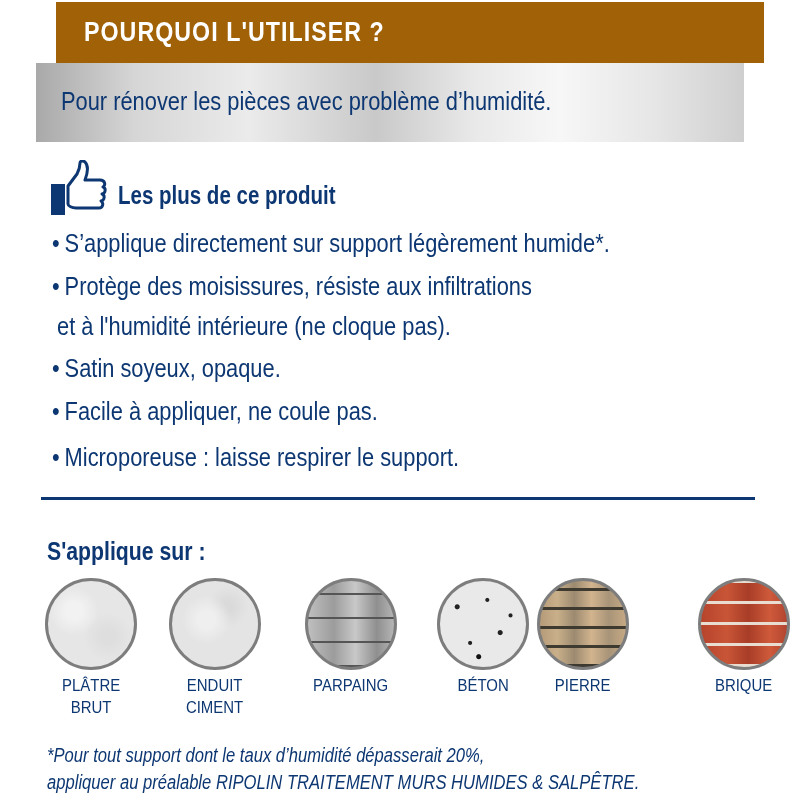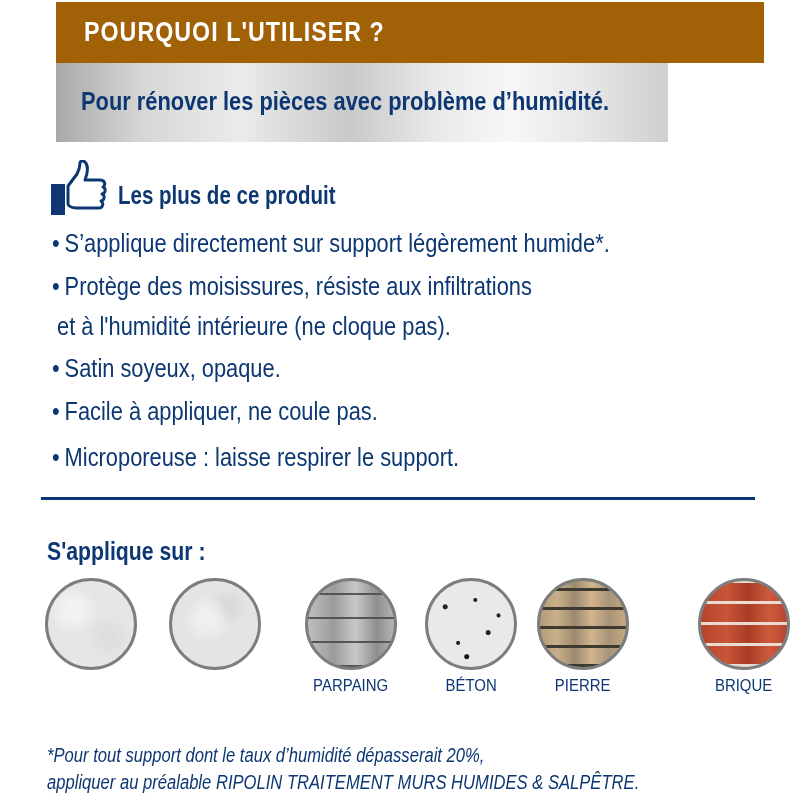--- a/index.html
+++ b/index.html
@@ -13,23 +13,22 @@
     position: absolute; left: 48px; top: 2px; width: 708px; height: 61px;
     background: #a16207;
     margin-left: 8px;
   }
   .hdr-title {
     position: absolute; left: 28px; top: 15px;
     color: #ffffff; font-weight: bold; font-size: 27px; letter-spacing: 1.2px;
     transform: scaleX(0.86);
   }
   .hdr-gray {
-    position: absolute; left: 56px; top: 63px; width: 612px; height: 79px;
+    position: absolute; left: 36px; top: 63px; width: 708px; height: 79px;
     background: linear-gradient(90deg, #a9a9a9 0%, #d6d6d6 14%, #ebebeb 30%, #c9c9c9 48%, #e9e9e9 62%, #f7f7f7 74%, #e5e5e5 88%, #cfcfcf 100%);
-    font-weight: bold;
   }
   .hdr-sub {
     position: absolute; left: 25px; top: 23px;
     color: #0d3772; font-size: 26px;
     transform: scaleX(0.84);
   }
 
   
   .thumb { position: absolute; left: 50px; top: 160px; width: 58px; height: 56px; }
   .plus-title {
@@ -138,31 +137,39 @@
     <span class="dot">•</span><span>Microporeuse : laisse respirer le support.</span>
   </div>
 </div>
 
 <div class="divider"></div>
 
 <span class="cond apply-title">S'applique sur :</span>
 
 <div class="surface" style="left:36px">
   <div class="circle tex-platre"></div>
+  <div class="s-label">
+    <span>PLÂTRE</span><br>
+    <span>BRUT</span>
+  </div>
 </div>
 <div class="surface" style="left:160px">
   <div class="circle tex-enduit"></div>
+  <div class="s-label">
+    <span>ENDUIT</span><br>
+    <span>CIMENT</span>
+  </div>
 </div>
 <div class="surface" style="left:296px">
   <div class="circle tex-parpaing"></div>
   <div class="s-label">
     <span>PARPAING</span>
   </div>
 </div>
-<div class="surface" style="left:416px">
+<div class="surface" style="left:428px">
   <div class="circle tex-beton"></div>
   <div class="s-label">
     <span>BÉTON</span>
   </div>
 </div>
 <div class="surface" style="left:528px">
   <div class="circle tex-pierre"></div>
   <div class="s-label">
     <span>PIERRE</span>
   </div>

